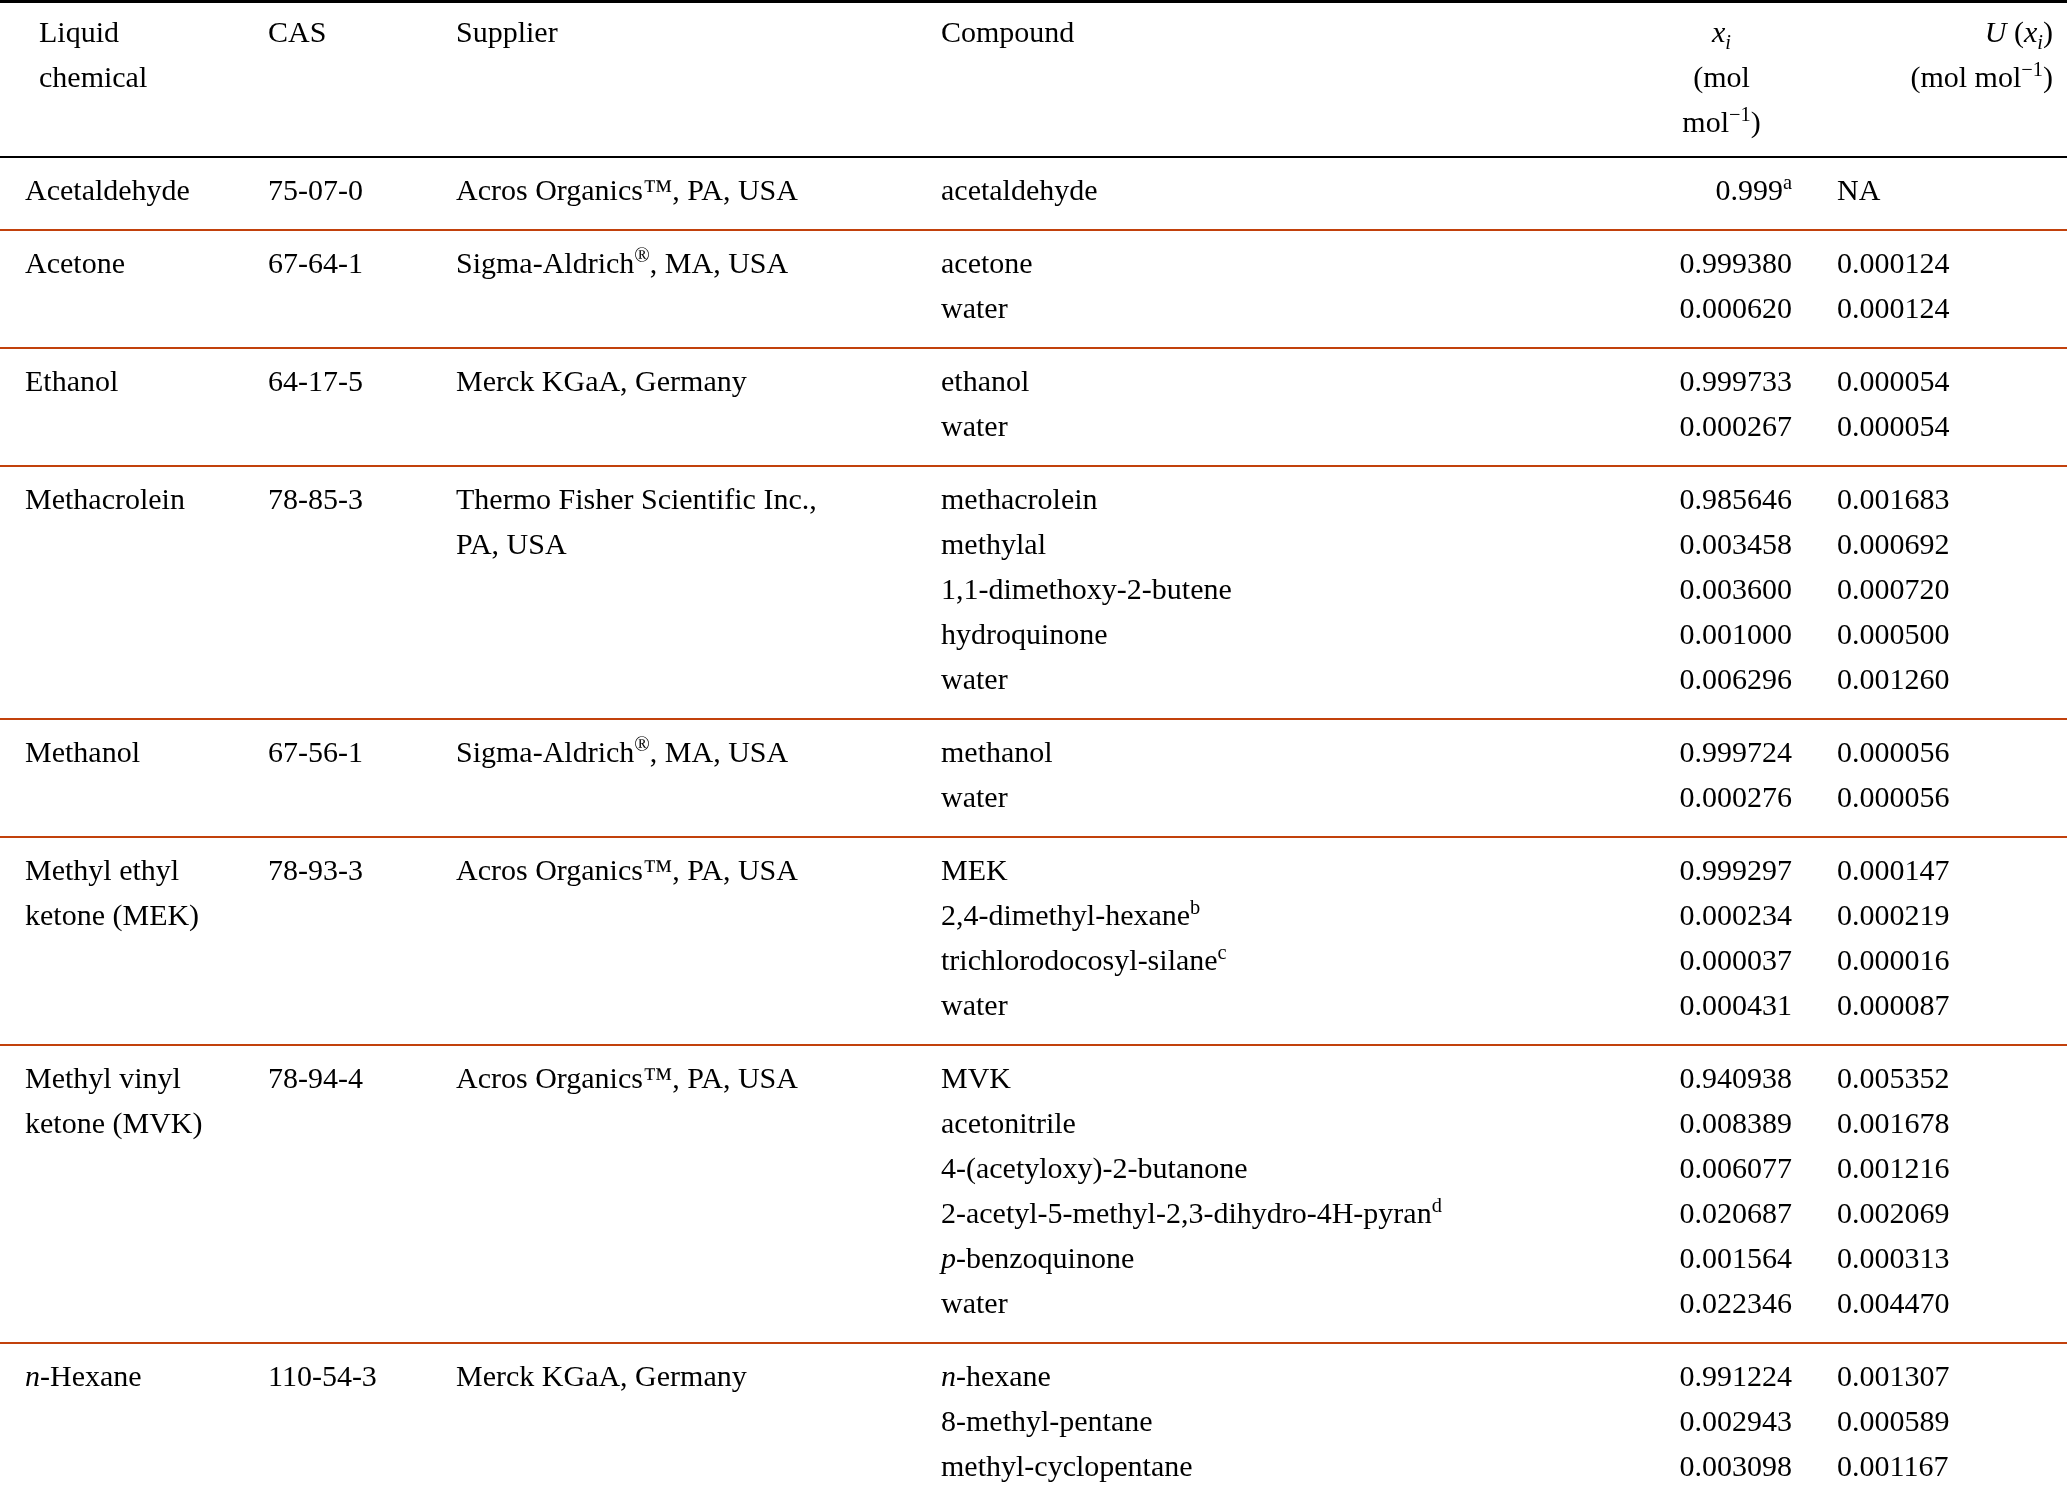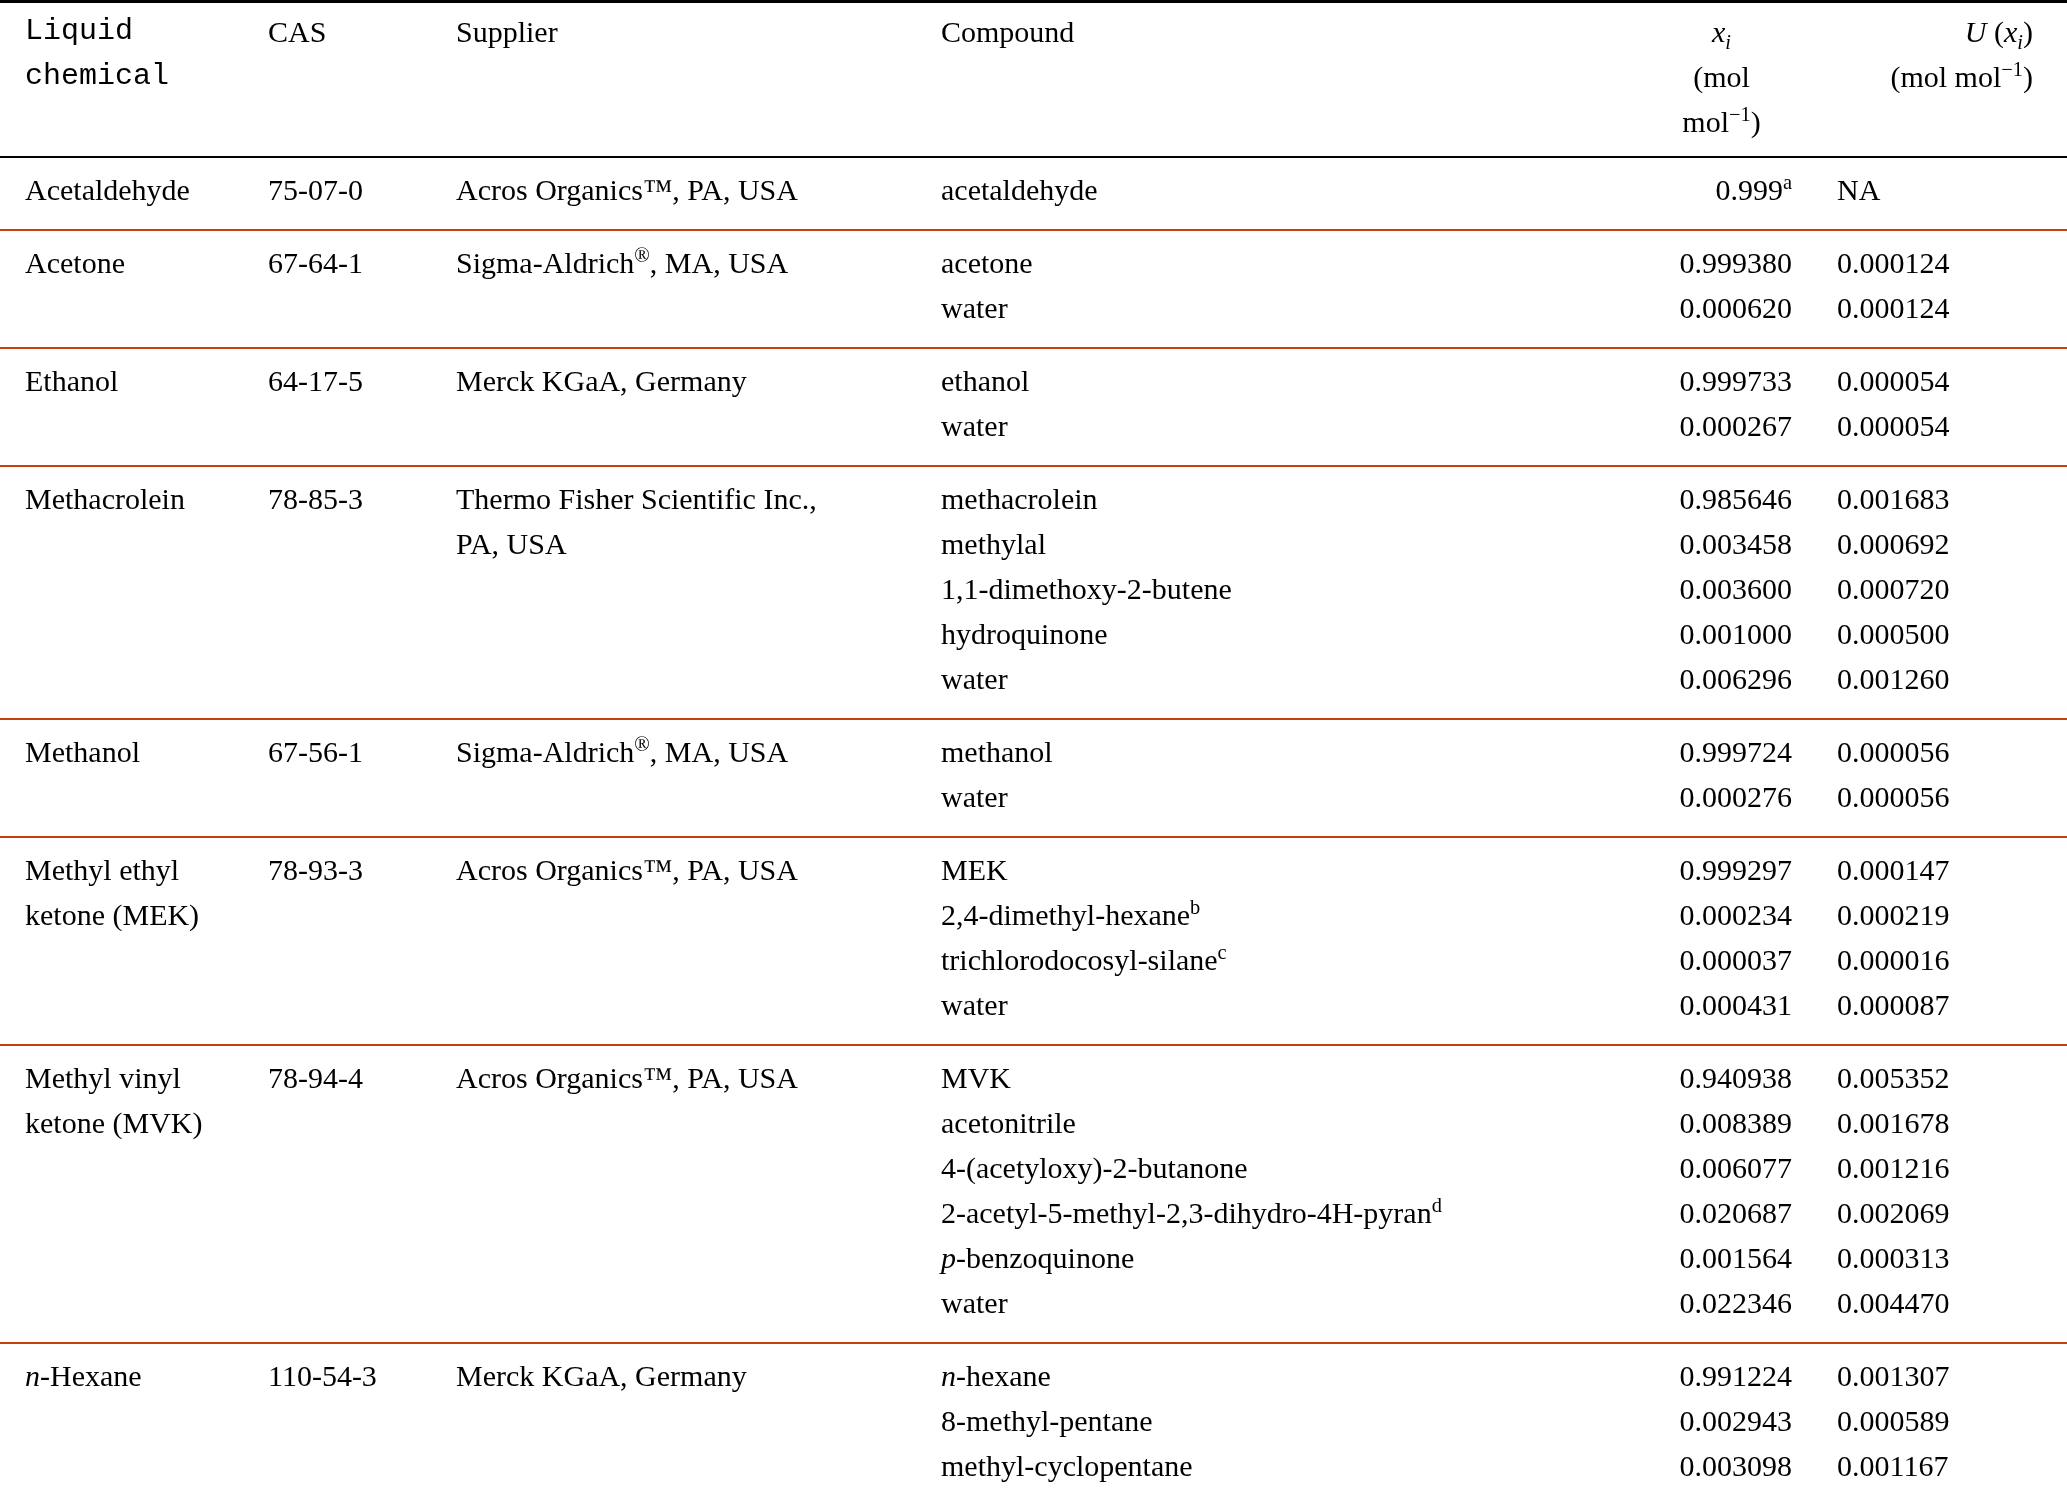--- a/index.html
+++ b/index.html
@@ -32,23 +32,23 @@
   col.w-xi       { width: 186px; }
   col.w-uxi      { width: 230px; }
 
   thead th {
     font-weight: normal;
     text-align: left;
     vertical-align: top;
     padding: 6px 0 12px 0;
     border-bottom: 2px solid #000;
   }
-  thead th.c-liquid { padding-left: 25px; font-family: Liberation Mono, monospace; }
+  thead th.c-liquid { padding-left: 39px; }
   thead th.c-xi  { text-align: center; padding-right: 45px; }
-  thead th.c-uxi { text-align: right; padding-right: 34px; }
+  thead th.c-uxi { text-align: right; padding-right: 14px; }
 
   tbody td {
     vertical-align: top;
     padding: 0;
   }
   tbody td.c-liquid   { padding-left: 25px; }
   tbody td.c-xi       { text-align: right; padding-right: 45px; }
   tbody td.c-uxi      { padding-right: 22px; }
   tr.sec-first > td   { border-top: 2px solid #c2410c; padding-top: 9px; }
   tr.sec-last  > td   { padding-bottom: 17px; }

